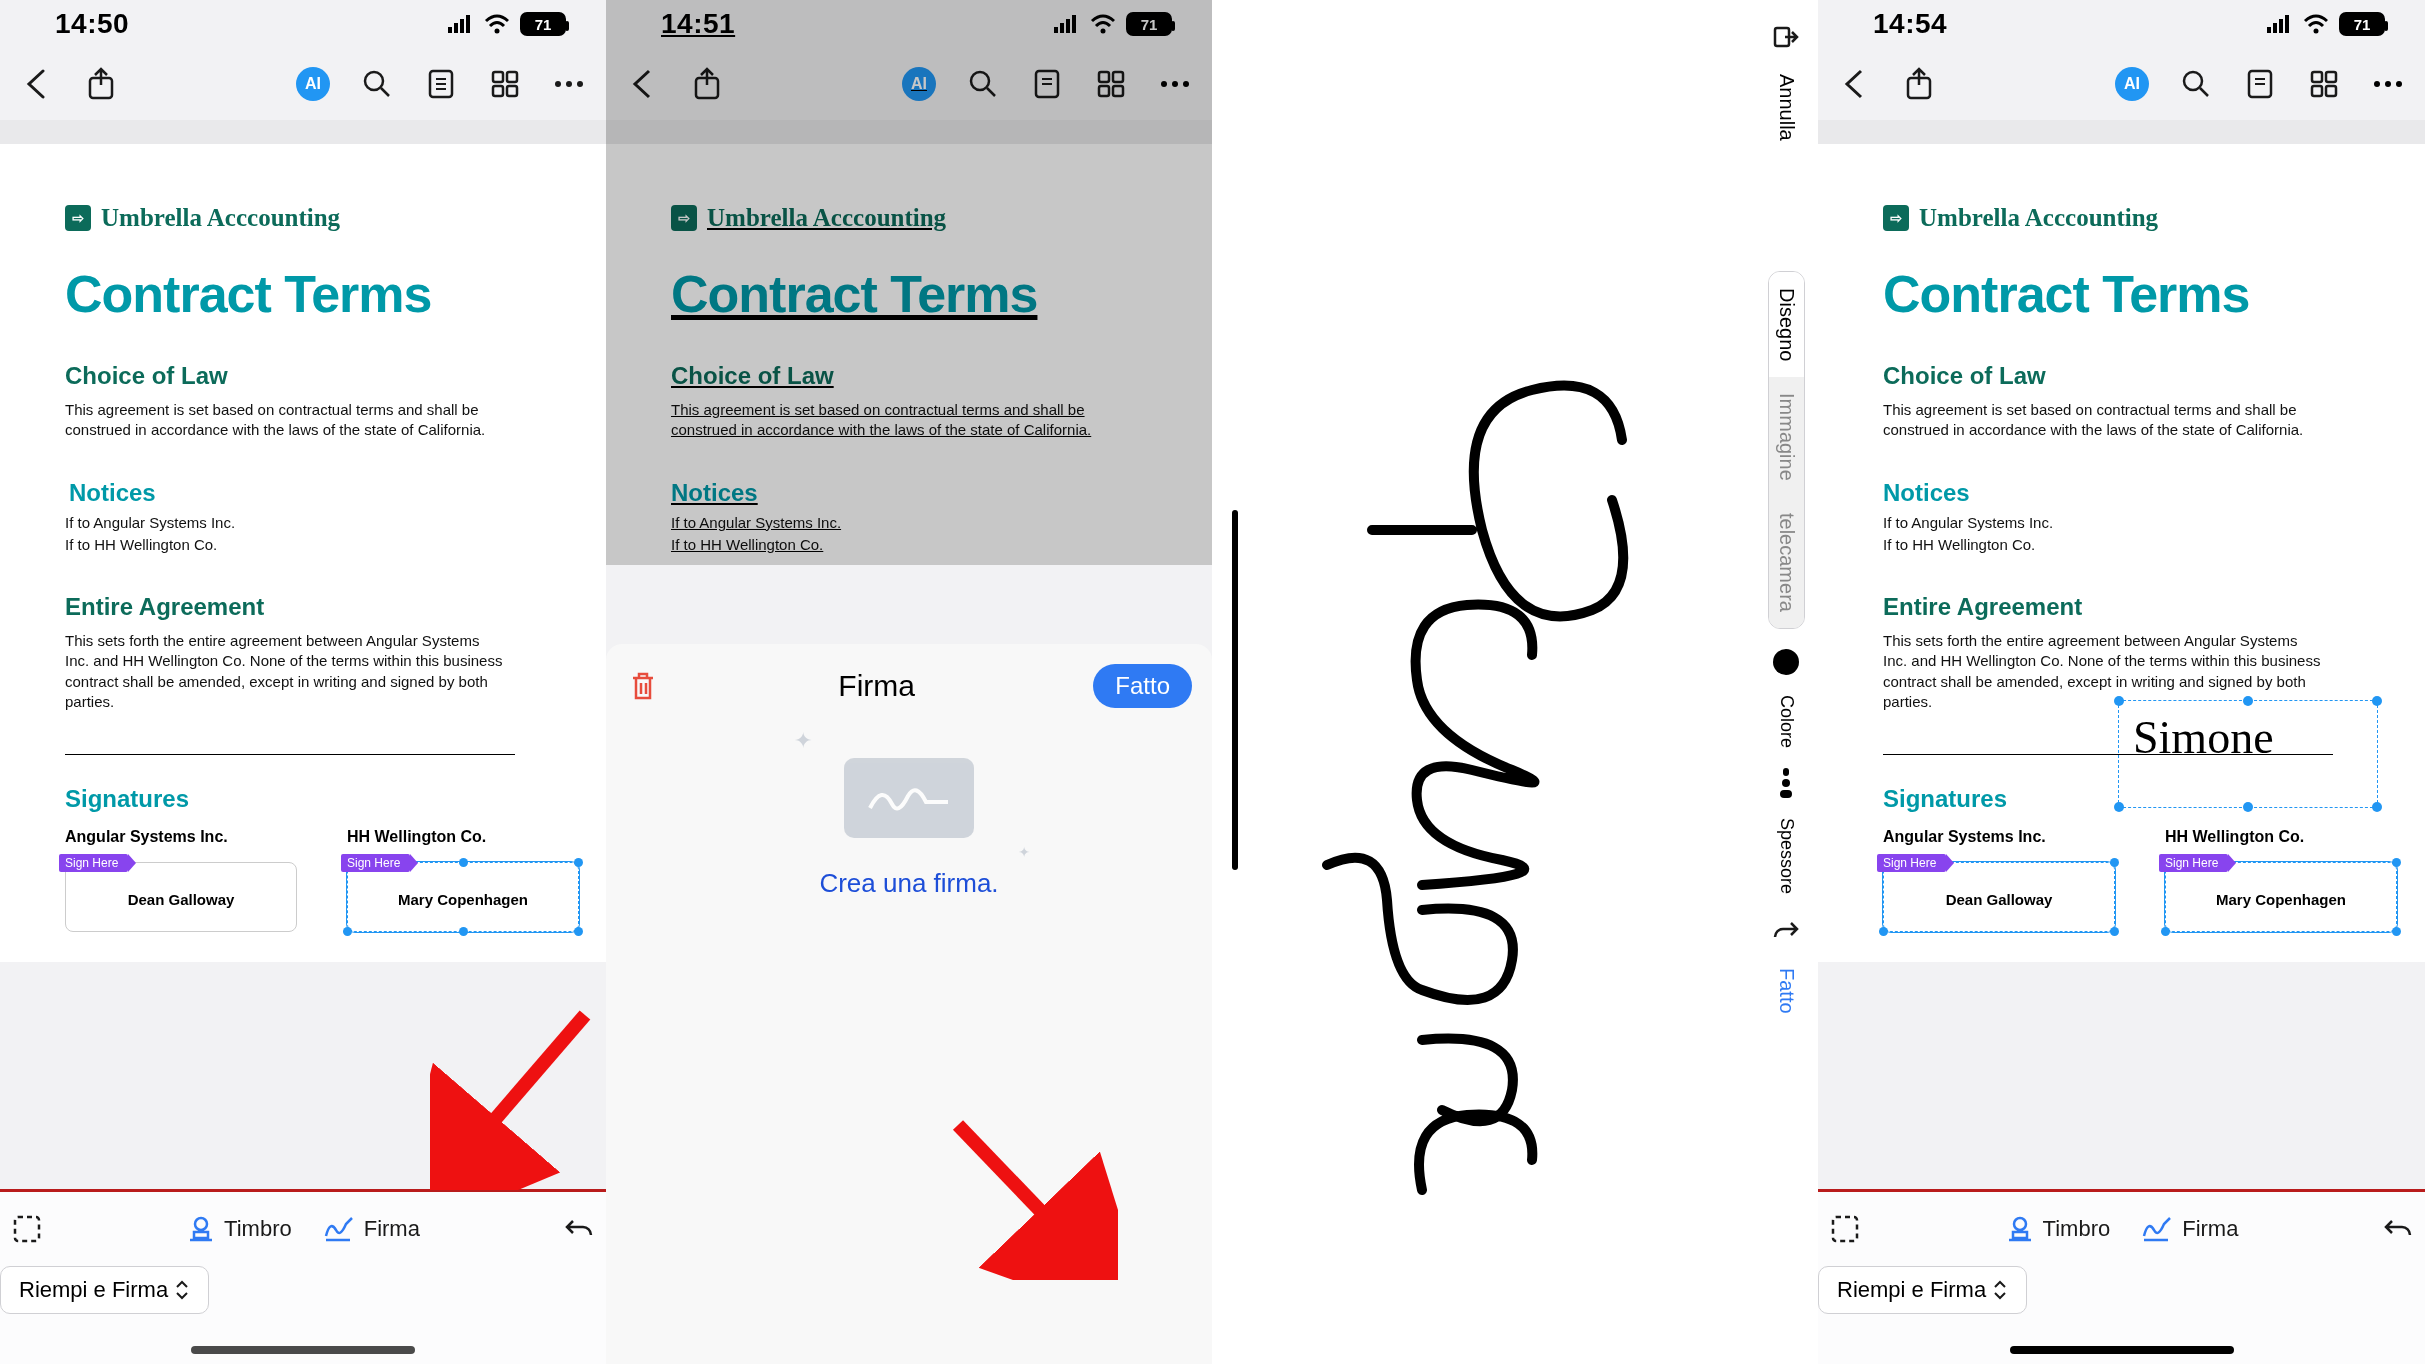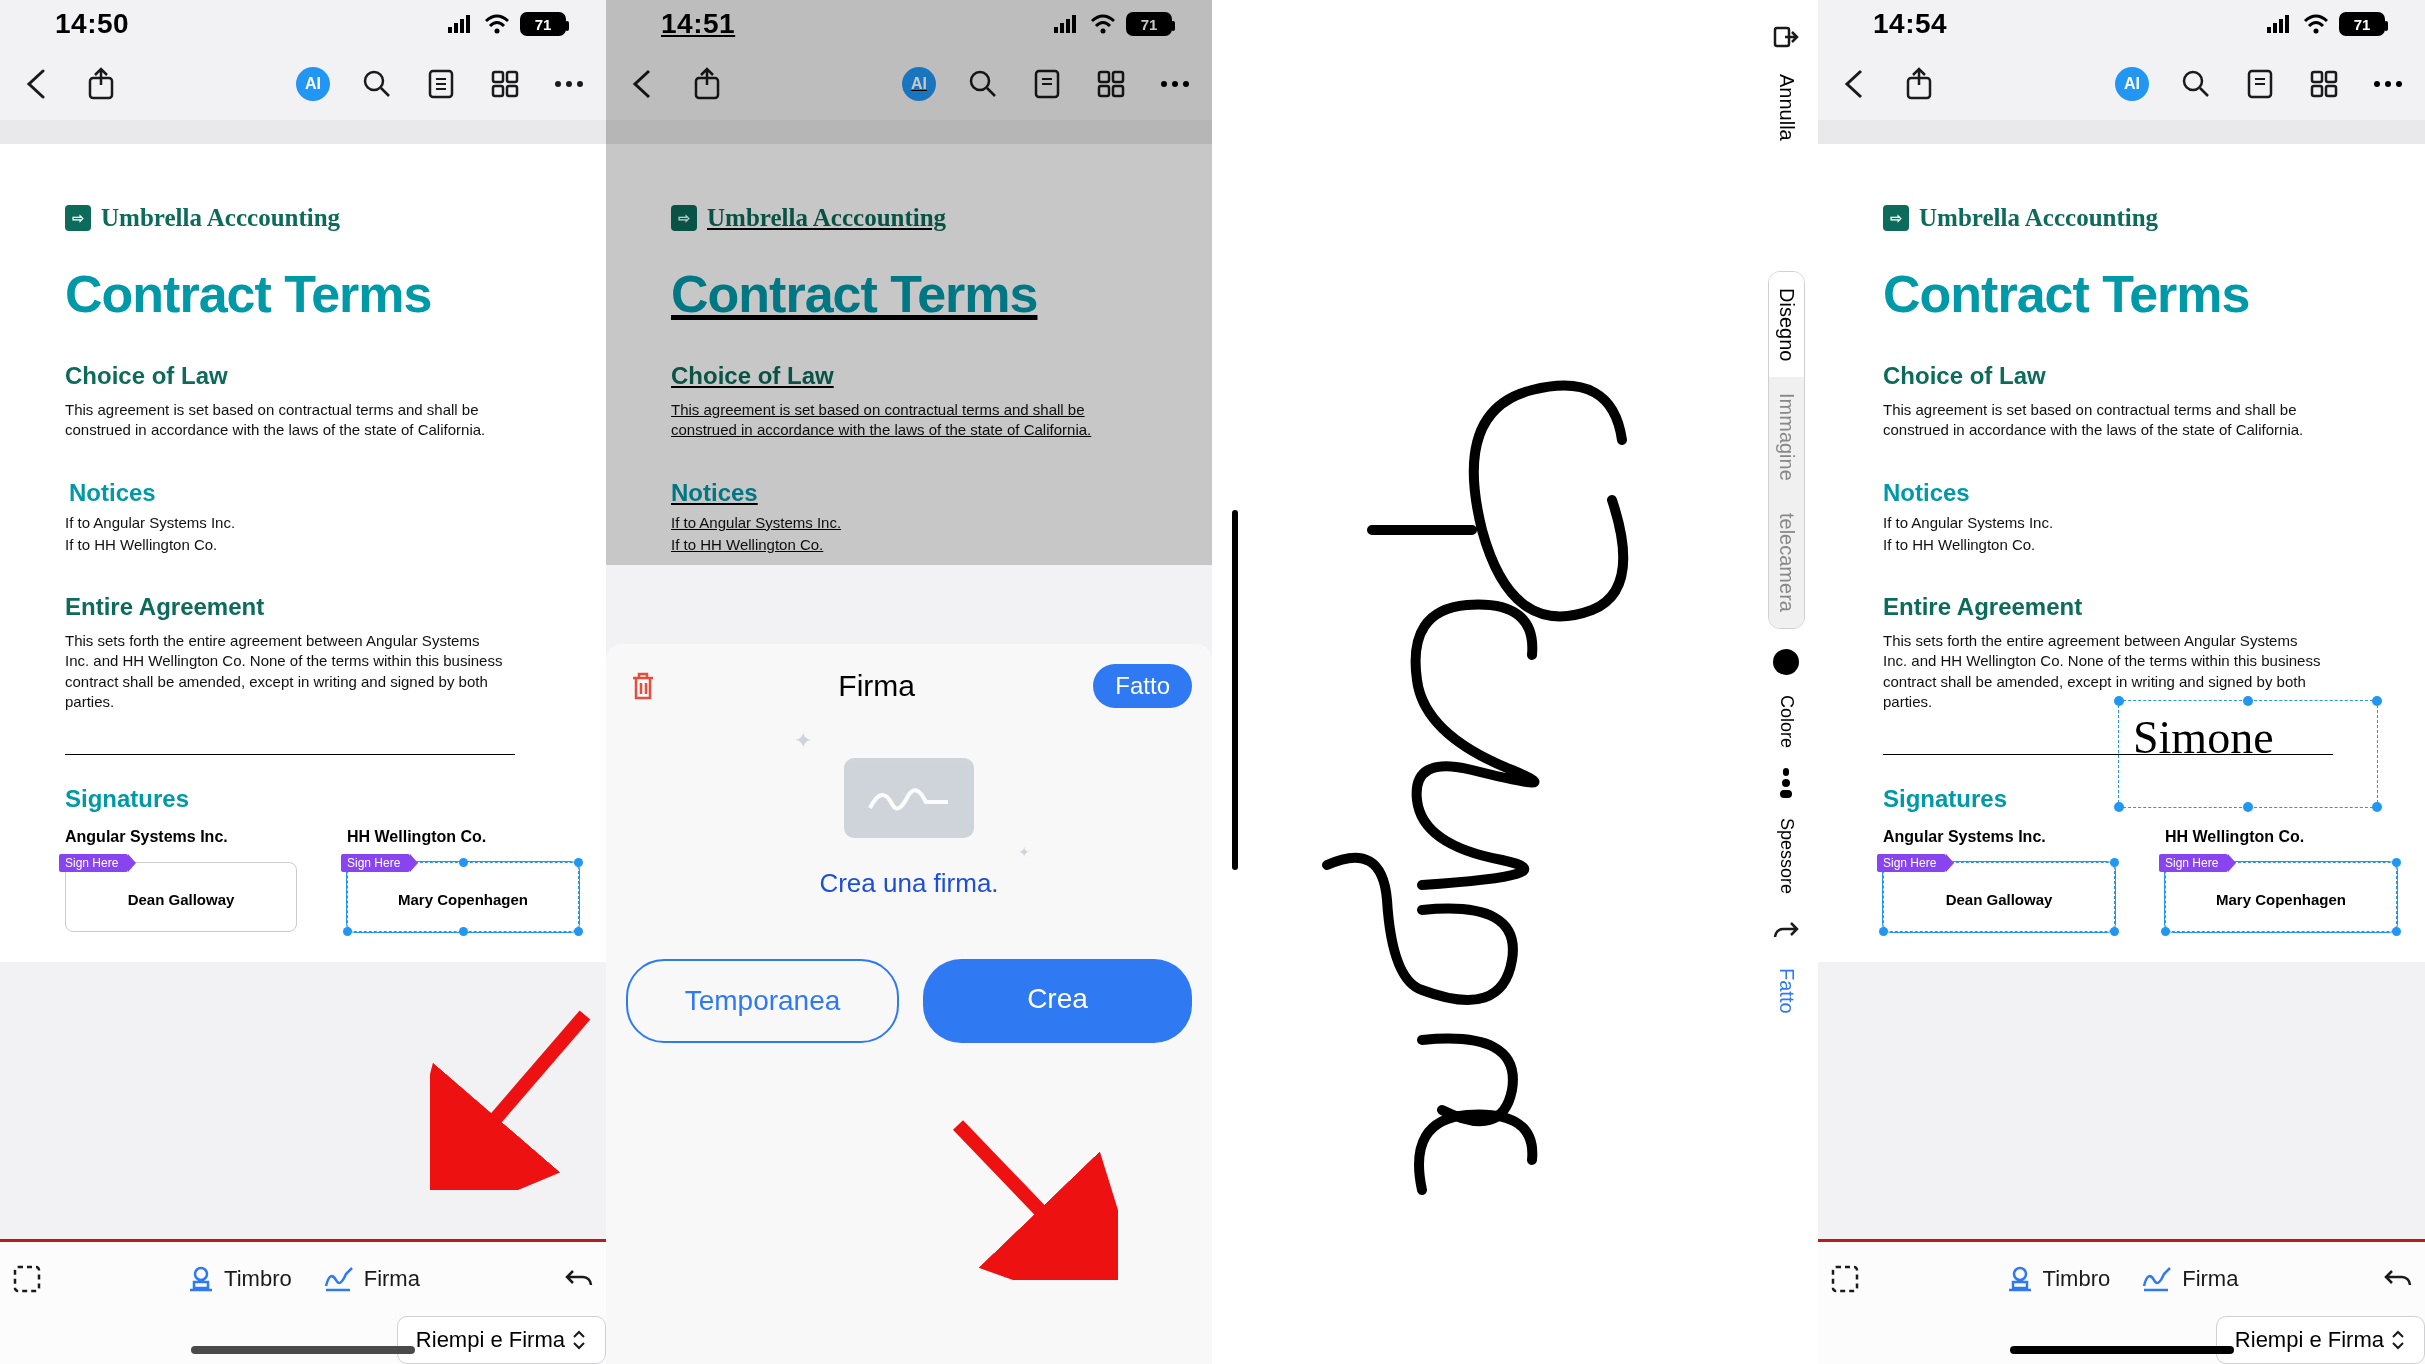--- a/index.html
+++ b/index.html
@@ -47,21 +47,21 @@
   .sel-box.selected { box-shadow:0 0 0 1px #2196f3; }
   .sign-tag { position:absolute; top:-8px; left:-6px; background:#8844ee; color:#fff; font-size:12px; padding:2px 10px 2px 6px; border-radius:2px; z-index:2; }
   .sign-tag::after { content:""; position:absolute; right:-8px; top:0; width:0; height:0; border-top:9px solid transparent; border-bottom:9px solid transparent; border-left:8px solid #8844ee; }
   .sig-name { font-weight:700; font-size:15px; margin-top:18px; }
 
   
   .bottombar { position:absolute; bottom:0; left:0; right:0; background:#fcfcfd; border-top:3px solid #b91c1c; }
   .bb-row1 { height:74px; display:flex; align-items:center; justify-content:space-between; padding:0 10px; }
   .bb-center { display:flex; gap:30px; }
   .bb-btn { display:flex; align-items:center; gap:8px; font-size:22px; color:#1a1a1a; }
-  .bb-row2 { display:flex; justify-content:flex-end; }
+  .bb-row2 { display:flex; justify-content:flex-start; padding-bottom:50px; }
   .pill { border:1px solid #d0d0d4; background:#fff; border-radius:10px; padding:10px 18px; font-size:22px; display:flex; align-items:center; gap:6px; }
   .homebar { position:absolute; bottom:10px; left:50%; transform:translateX(-50%); width:224px; height:8px; background:#000; border-radius:4px; }
 
   
   .sheet { position:absolute; bottom:0; left:0; right:0; background:#f8f8f8; border-top-left-radius:16px; border-top-right-radius:16px; padding:20px 20px 50px; z-index:10; }
   .sheet-header { display:flex; align-items:center; justify-content:space-between; margin-bottom:30px; }
   .sheet-title { font-size:30px; }
   .done-btn { background:#2f7af3; color:#fff; font-size:24px; font-weight:500; padding:8px 22px; border-radius:22px; }
   .trash { color:#e74c3c; }
   .sig-placeholder { display:flex; flex-direction:column; align-items:center; gap:30px; margin:50px 0 60px; }
@@ -358,24 +358,20 @@
         <span style="position:absolute;left:-50px;top:-30px;color:#cfd4db;font-size:22px">✦</span>
         <span style="position:absolute;right:-56px;bottom:-22px;color:#cfd4db;font-size:14px">✦</span>
         <div class="sig-card">
           <svg width="90" height="40">
                 <path class="sig-scribble" d="M6 30 Q18 6 28 26 Q34 38 44 18 Q52 4 62 24 L84 24"></path>
               </svg>
         </div>
       </div>
       <div class="sheet-hint">Crea una firma.</div>
     </div>
-    <div class="sheet-buttons">
-      <div class="btn-outline">Temporanea</div>
-      <div class="btn-fill">Crea</div>
-    </div>
   </div>
 
   <svg class="arrow" style="left:332px;top:1110px" width="180" height="170">
     <defs>
           <marker id="ah2" markerWidth="16" markerHeight="16" refX="4" refY="6" orient="auto">
             <path d="M0 0 L12 6 L0 12 Z" fill="#e11"></path>
           </marker>
         </defs>
     <line x1="20" y1="15" x2="140" y2="140" stroke="#e11" stroke-width="14" marker-end="url(#ah2)"></line>
   </svg>

